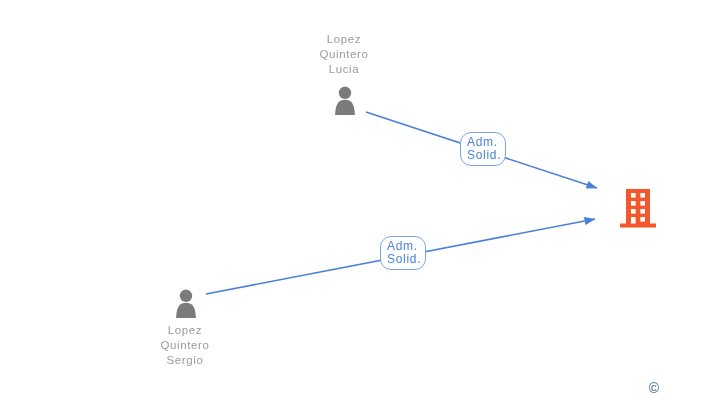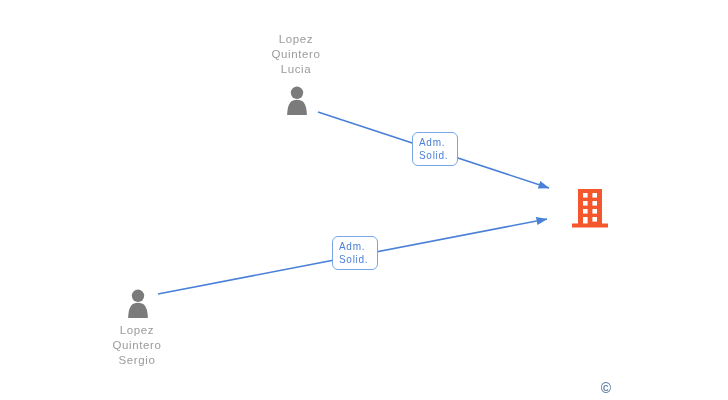--- a/index.html
+++ b/index.html
@@ -1,28 +1,28 @@
 <!DOCTYPE html>
 <html><head>
 <meta charset="utf-8">
 <style>
   html,body { margin:0; padding:0; background:#fff; }
   .canvas {
     position:relative; width:616px; height:400px; background:#ffffff;
-    font-family:"Liberation Sans", sans-serif; overflow:hidden;
+    font-family:"Liberation Sans", sans-serif; overflow:hidden;margin-left:48px;
   }
   .edges { position:absolute; left:0; top:0; width:728px; height:400px; }
   .node-name { position:absolute; white-space:pre-line; text-align:center; }
   .person-name { color:#9b9b9b; font-size:11.5px; line-height:15px; letter-spacing:0.6px; }
   .company-name { color:#858585; font-size:12px; line-height:15px; letter-spacing:1px; font-weight:500; }
   .icon-wrap { position:absolute; }
   .edge-label {
     position:absolute; box-sizing:border-box; background:#ffffff;
-    border:1.5px solid #7aa6e8; border-radius:6px;
-    color:#4a80d8; font-size:10px; line-height:13px; letter-spacing:0.7px;
+    border:1.5px solid #7aa6e8; border-radius:11px;
+    color:#4a80d8; font-size:12px; line-height:13px; letter-spacing:0.7px;
     padding:3px 6px; white-space:pre-line; width:46px; height:34px;
   }
   .logo { position:absolute; right:5px; bottom:4px; display:flex; align-items:baseline; gap:5px; }
   .logo-copyright { color:#6080a8; font-size:14px; font-weight:bold; }
   .logo-brand { font-family:"DejaVu Serif", serif; font-style:italic; font-size:16px; color:#2a4a8c; letter-spacing:0.3px; }
   .logo-brand-initial { color:#ef8a1a; font-size:19px; font-family:"DejaVu Serif", serif; font-style:italic; }
 </style>
 </head>
 <body>
 

